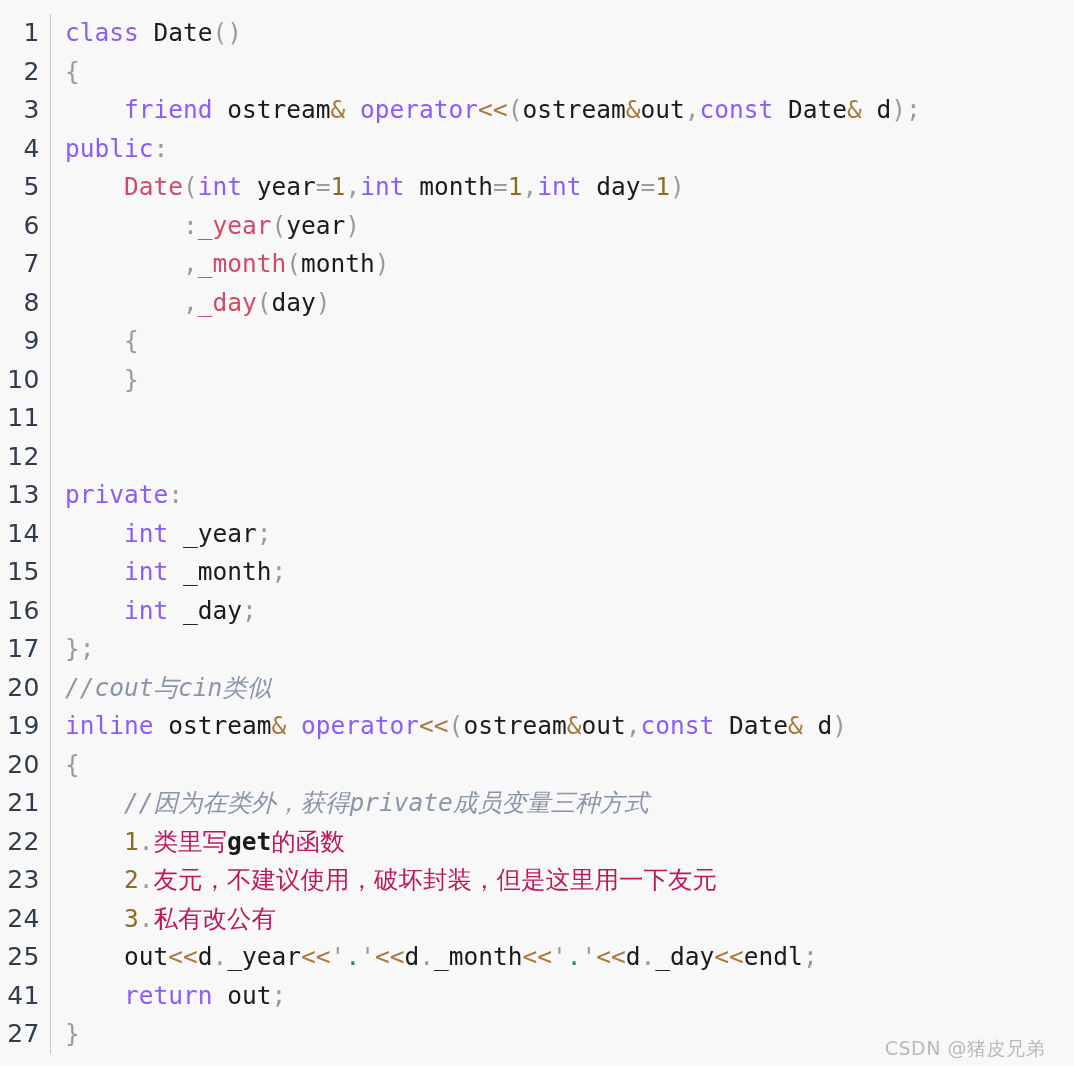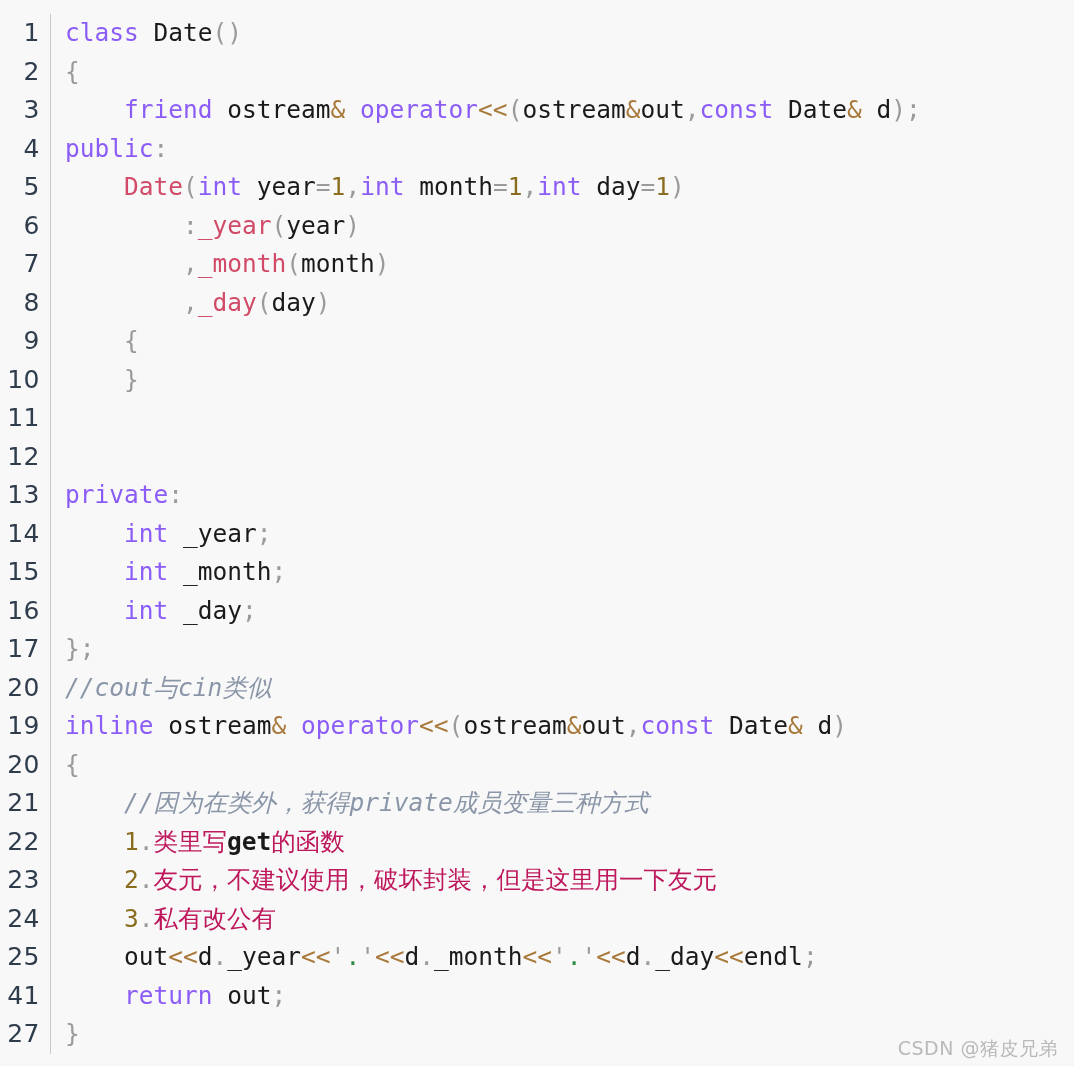--- a/index.html
+++ b/index.html
@@ -69,21 +69,21 @@
   .type { color: #d14a67; }            
   .str  { color: #9a9a9a; }            
   .strin{ color: #2e8b40; }            
   .cmt  { color: #8a96a8; font-style: italic; }  
   .cjk  { font-family: "DejaVu Sans", "Liberation Sans", sans-serif; color: #be185d; }
   .cjk-cmt { font-family: "DejaVu Sans", "Liberation Sans", sans-serif; color: #8a96a8; font-style: italic; }
   .bold { font-weight: bold; margin-top: 30px; }
 
   #watermark {
     position: absolute;
-    right: 16px;
+    right: 29px;
     bottom: 4px;
     font-family: "DejaVu Sans", "Liberation Sans", sans-serif;
     font-size: 19px;
     color: #b9b9b9;
     letter-spacing: 0.5px;
     user-select: none;
   }
 </style>
 </head>
 <body>

